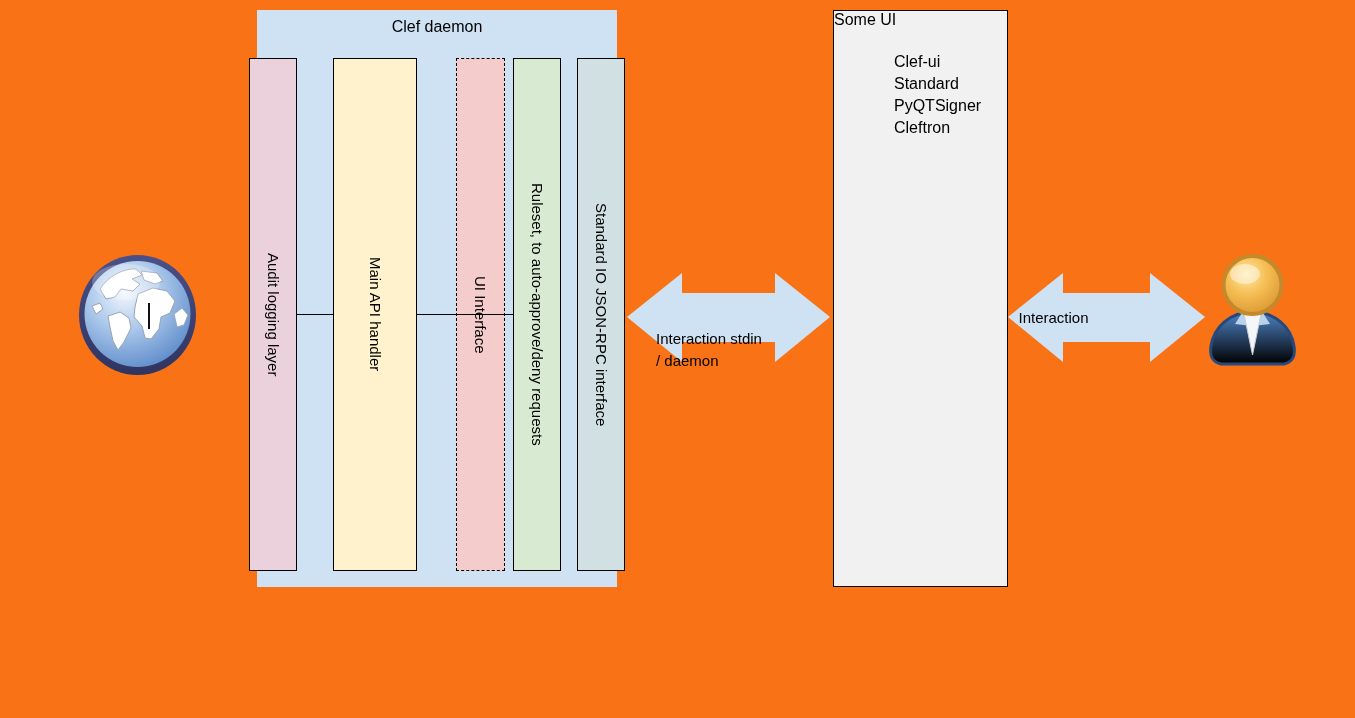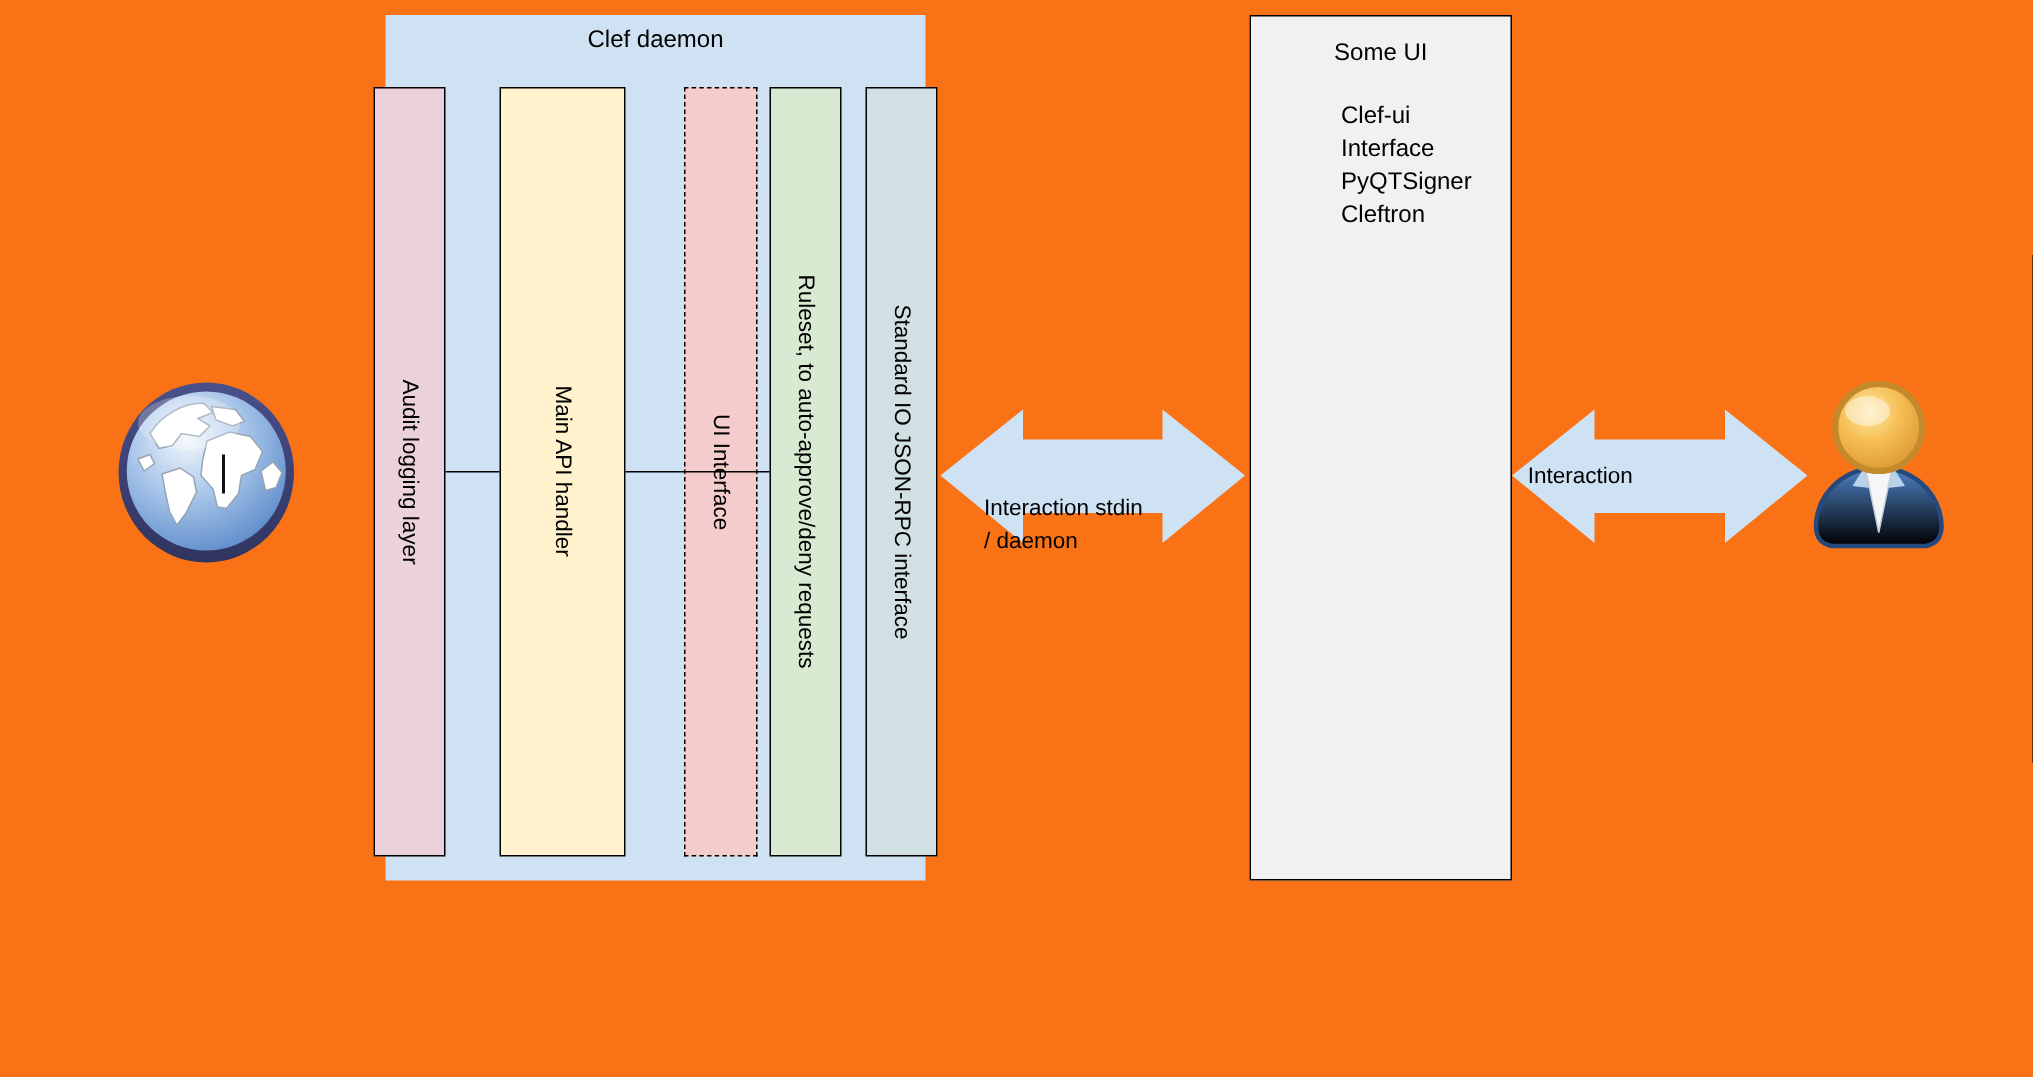--- a/index.html
+++ b/index.html
@@ -69,22 +69,22 @@
   }
   
   .someui-box {
     position: absolute;
     left: 833px; top: 10px;
     width: 175px; height: 577px;
     background: #f1f1f1;
     border: 1px solid #000;
   }
   .someui-title {
-    padding-top: 16px;
-    text-align: center;
+    padding-top: 0;
+    text-align: left;
     font-size: 16px;
     color: #000;
   }
   .someui-list {
     margin-top: 22px;
     padding-left: 12px;
     list-style: none;
   }
   .someui-list li {
     font-size: 16px;
@@ -170,21 +170,21 @@
   </svg>
   <div class="arrow-label arrow-label-left">
     <div>Interaction stdin</div>
     <div>/ daemon</div>
   </div>
 
   <div class="someui-box">
     <div class="someui-title">Some UI</div>
     <ul class="someui-list">
       <li>Clef-ui</li>
-      <li>Interface</li>
+      <li>Standard</li>
       <li>PyQTSigner</li>
       <li>Cleftron</li>
     </ul>
   </div>
 
   <svg class="arrow-svg arrow-right-svg" width="197" height="91" viewBox="0 0 197 91">
     <polygon points="0,45 55,1 55,21 142,21 142,1 197,45 142,90 142,70 55,70 55,90" fill="#cfe2f3"></polygon>
   </svg>
   <div class="arrow-label arrow-label-right">Interaction</div>
 

